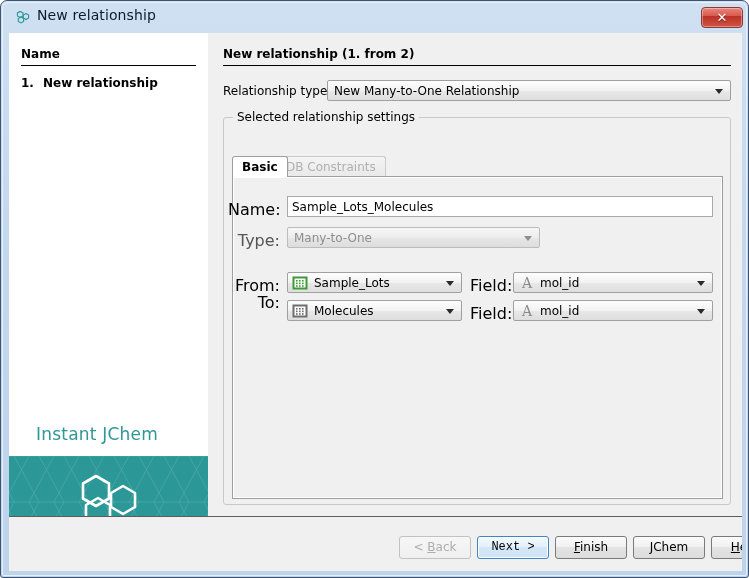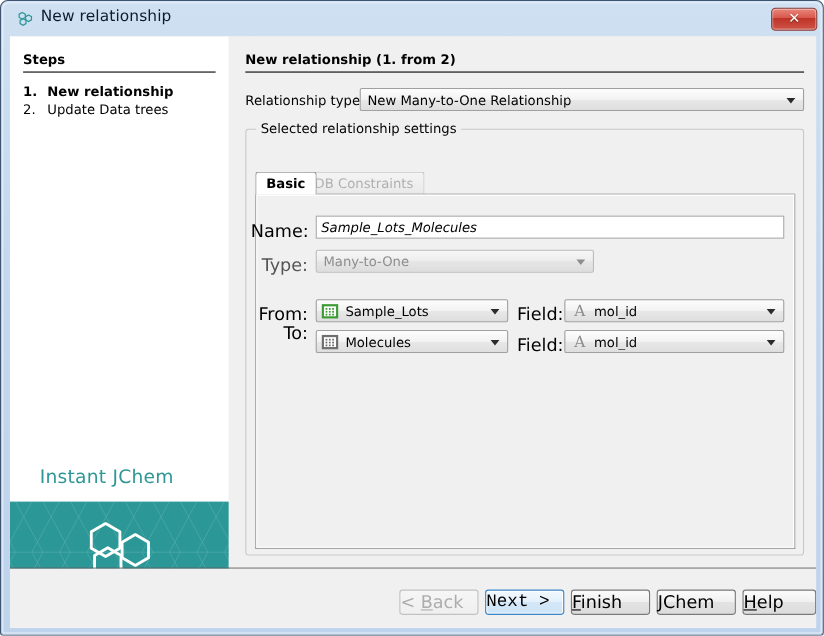--- a/index.html
+++ b/index.html
@@ -240,21 +240,20 @@
     height: 21px;
     border: 1px solid #a8a8a8;
     background: #ffffff;
   }
   .textinput .tval {
     position: absolute;
     left: 4px; top: 3px;
     font-size: 12px;
     color: #000;
     white-space: nowrap;
-    font-style: italic;
   }
 
   .field-label {
     position: absolute;
     font-size: 16px;
     text-align: right;
   }
   .field-label.dim { color: #555; }
 
   
@@ -354,25 +353,26 @@
     background: #f0f0f0;
   }
   .btn {
     position: absolute;
     top: 19px;
     height: 23px;
     box-sizing: border-box;
     border: 1px solid #7a7a7a;
     border-radius: 3px;
     background: linear-gradient(to bottom, #fbfbfb 0%, #f0f0f0 48%, #e3e3e3 50%, #dcdcdc 100%);
-    font-size: 16px;
+    font-size: 12px;
     color: #000;
-    text-align: left;
+    text-align: center;
     line-height: 21px;
     cursor: pointer;
+    margin-left: 36px;
   }
   .btn.disabled {
     border-color: #c2c2c2;
     color: #adadad;
     background: linear-gradient(to bottom, #f6f6f6 0%, #efefef 100%);
     cursor: default;
   }
   .btn.focused {
     border-color: #3c86c8;
     background: linear-gradient(to bottom, #f3f9fe 0%, #e3f0fb 48%, #d3e7f8 50%, #cfe4f7 100%);
@@ -399,28 +399,25 @@
     </div>
     <div class="title-text">New relationship</div>
     <div class="close-btn">
       <div class="close-x">✕</div>
     </div>
   </div>
 
   <div class="client">
 
     <div class="sidebar">
-      <div class="steps-title">Steps</div>
+      <div class="steps-title">Name</div>
       <div class="steps-rule"></div>
 
       <div class="step-row step-1">
         <span class="num">1.</span><span>New relationship</span>
-      </div>
-      <div class="step-row step-2">
-        <span class="num">2.</span><span>Update Data trees</span>
       </div>
 
       <div class="brand-name">Instant JChem</div>
 
       <div class="brand-panel">
         <svg class="brand-pattern" viewBox="0 0 199 92" preserveAspectRatio="none">
           <g stroke="#ffffff" stroke-width="0.8" fill="none" opacity="0.55">
             <path d="M-20,0 L5,46 L-20,92 M5,0 L30,46 L5,92 M30,0 L55,46 L30,92 M55,0 L80,46 L55,92 M80,0 L105,46 L80,92 M105,0 L130,46 L105,92 M130,0 L155,46 L130,92 M155,0 L180,46 L155,92 M180,0 L205,46 L180,92"></path>
             <path d="M20,0 L-5,46 L20,92 M45,0 L20,46 L45,92 M70,0 L45,46 L70,92 M95,0 L70,46 L95,92 M120,0 L95,46 L120,92 M145,0 L120,46 L145,92 M170,0 L145,46 L170,92 M195,0 L170,46 L195,92 M220,0 L195,46 L220,92"></path>
             <path d="M-20,46 L220,46 M-20,0 L220,0 M-20,92 L220,92"></path>

